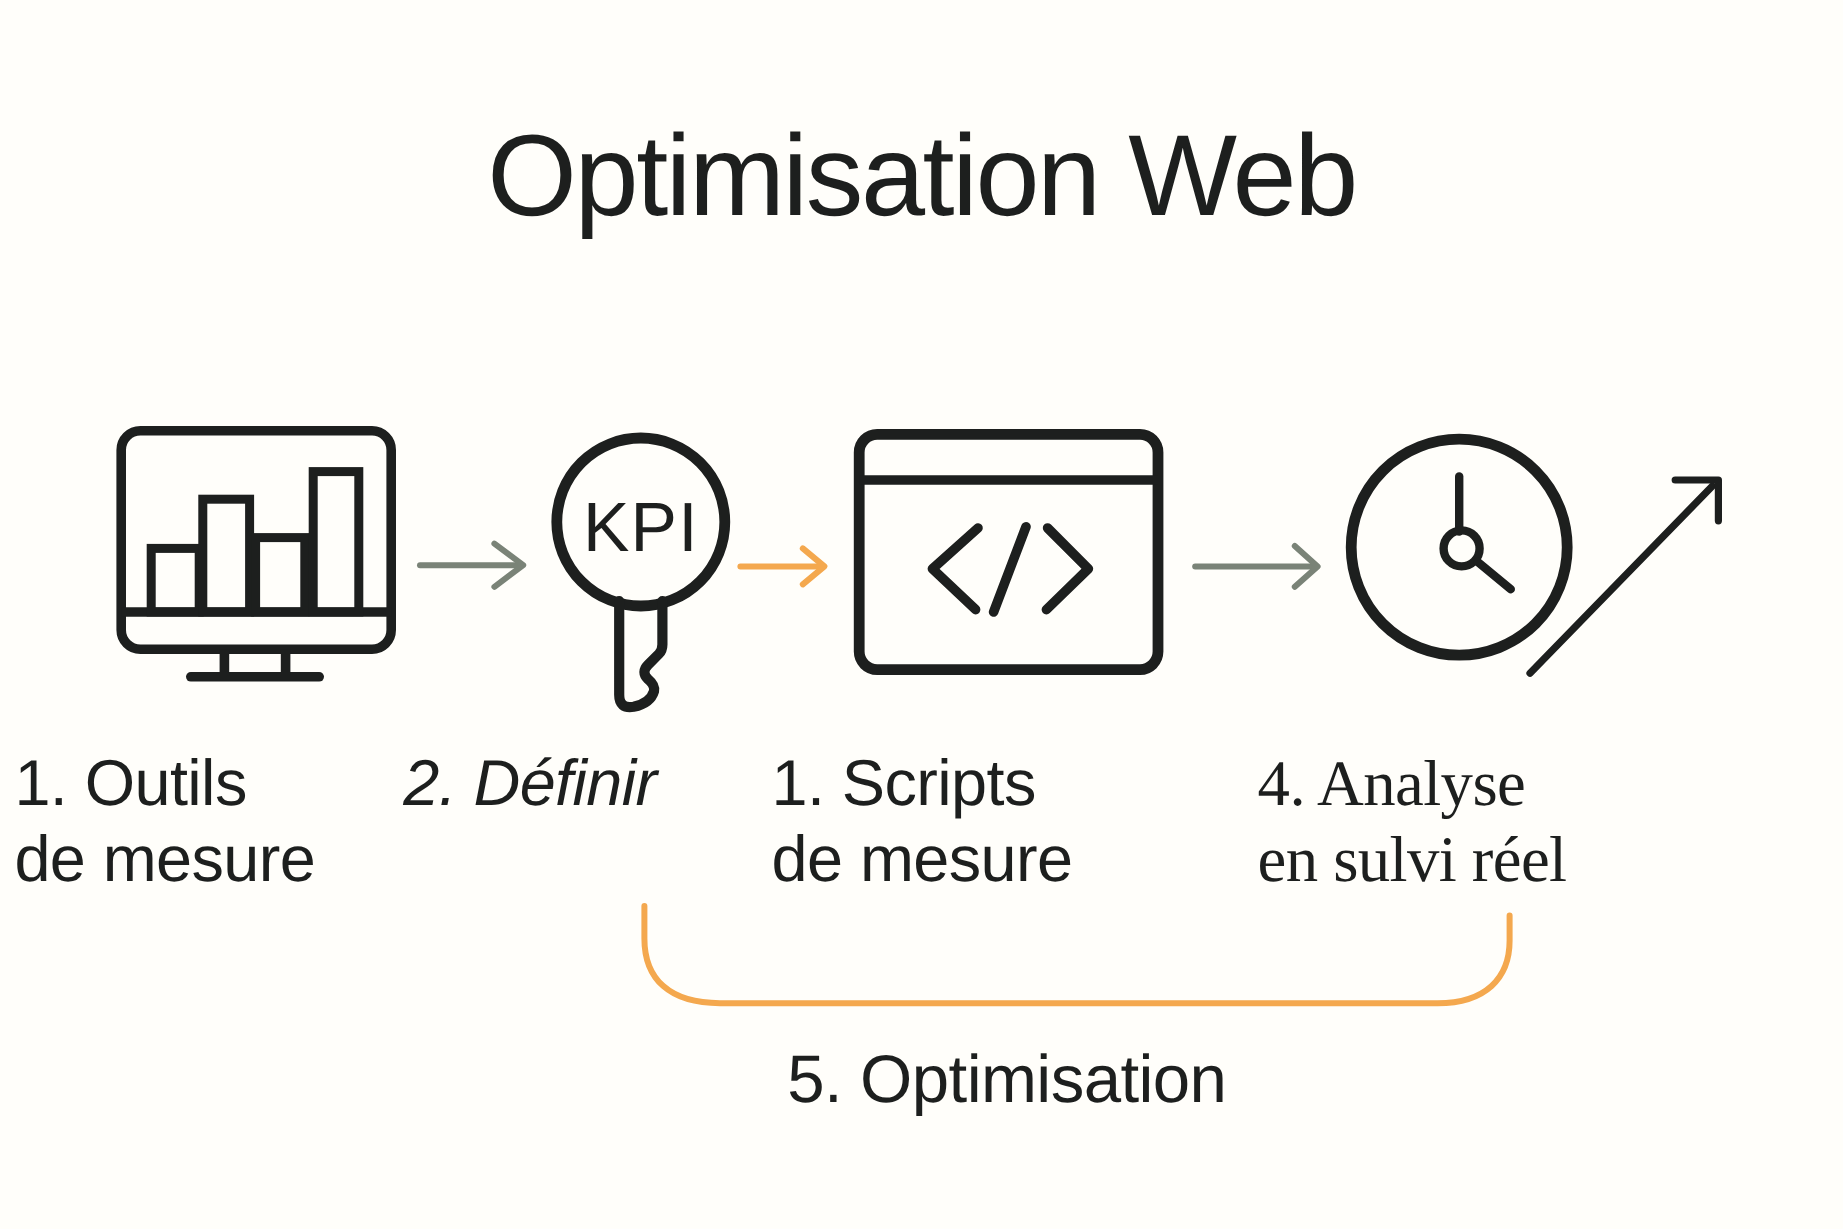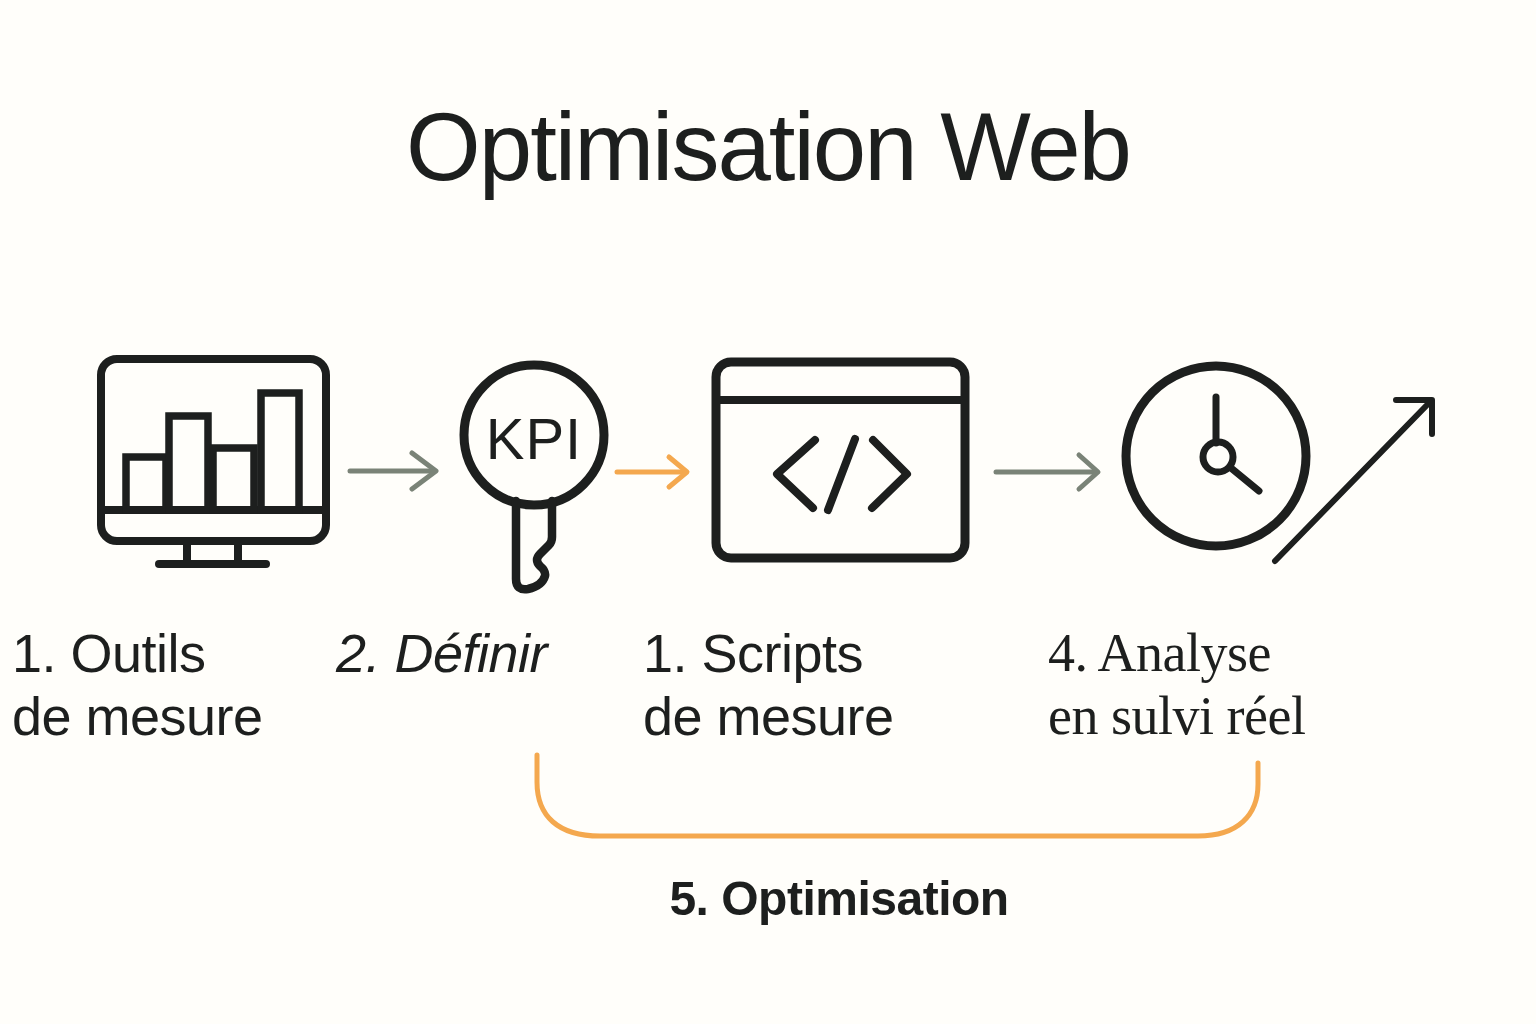--- a/index.html
+++ b/index.html
@@ -34,22 +34,22 @@
     letter-spacing: -0.5px;
     line-height: 63px;
     color: #1D1F1E;
   }
   .loop-label {
     position: absolute;
     top: 866px;
     left: 589px;
     width: 500px;
     text-align: center;
-    font-size: 48px;
-    font-weight: 700;
+    font-size: 56px;
+    font-weight: 400;
     letter-spacing: -0.5px;
     line-height: 66px;
     color: #1D1F1E;
   }
   svg { display: block; }
   .ink-stroke { stroke: #1D1F1E; fill: none; }
   .gray-stroke { stroke: #7A8377; fill: none; }
   .orange-stroke { stroke: #F4A84E; fill: none; }
   .kpi-text {
     font-family: "Liberation Sans", sans-serif;

